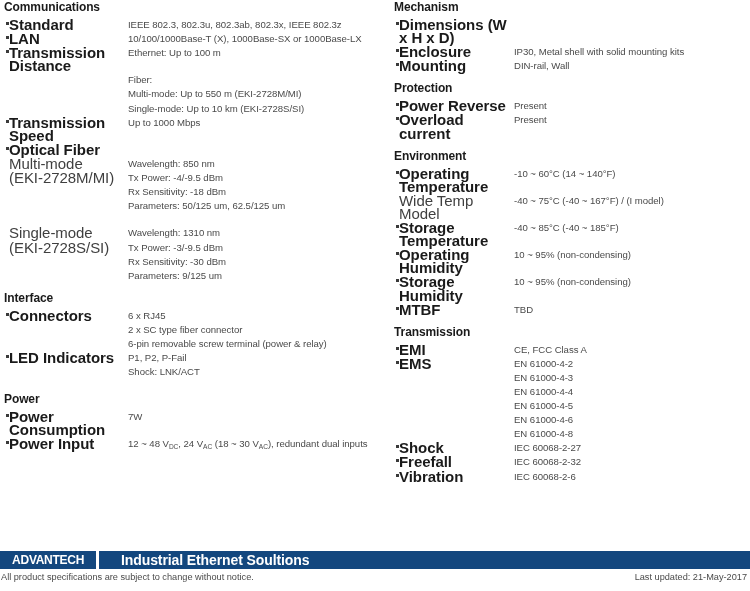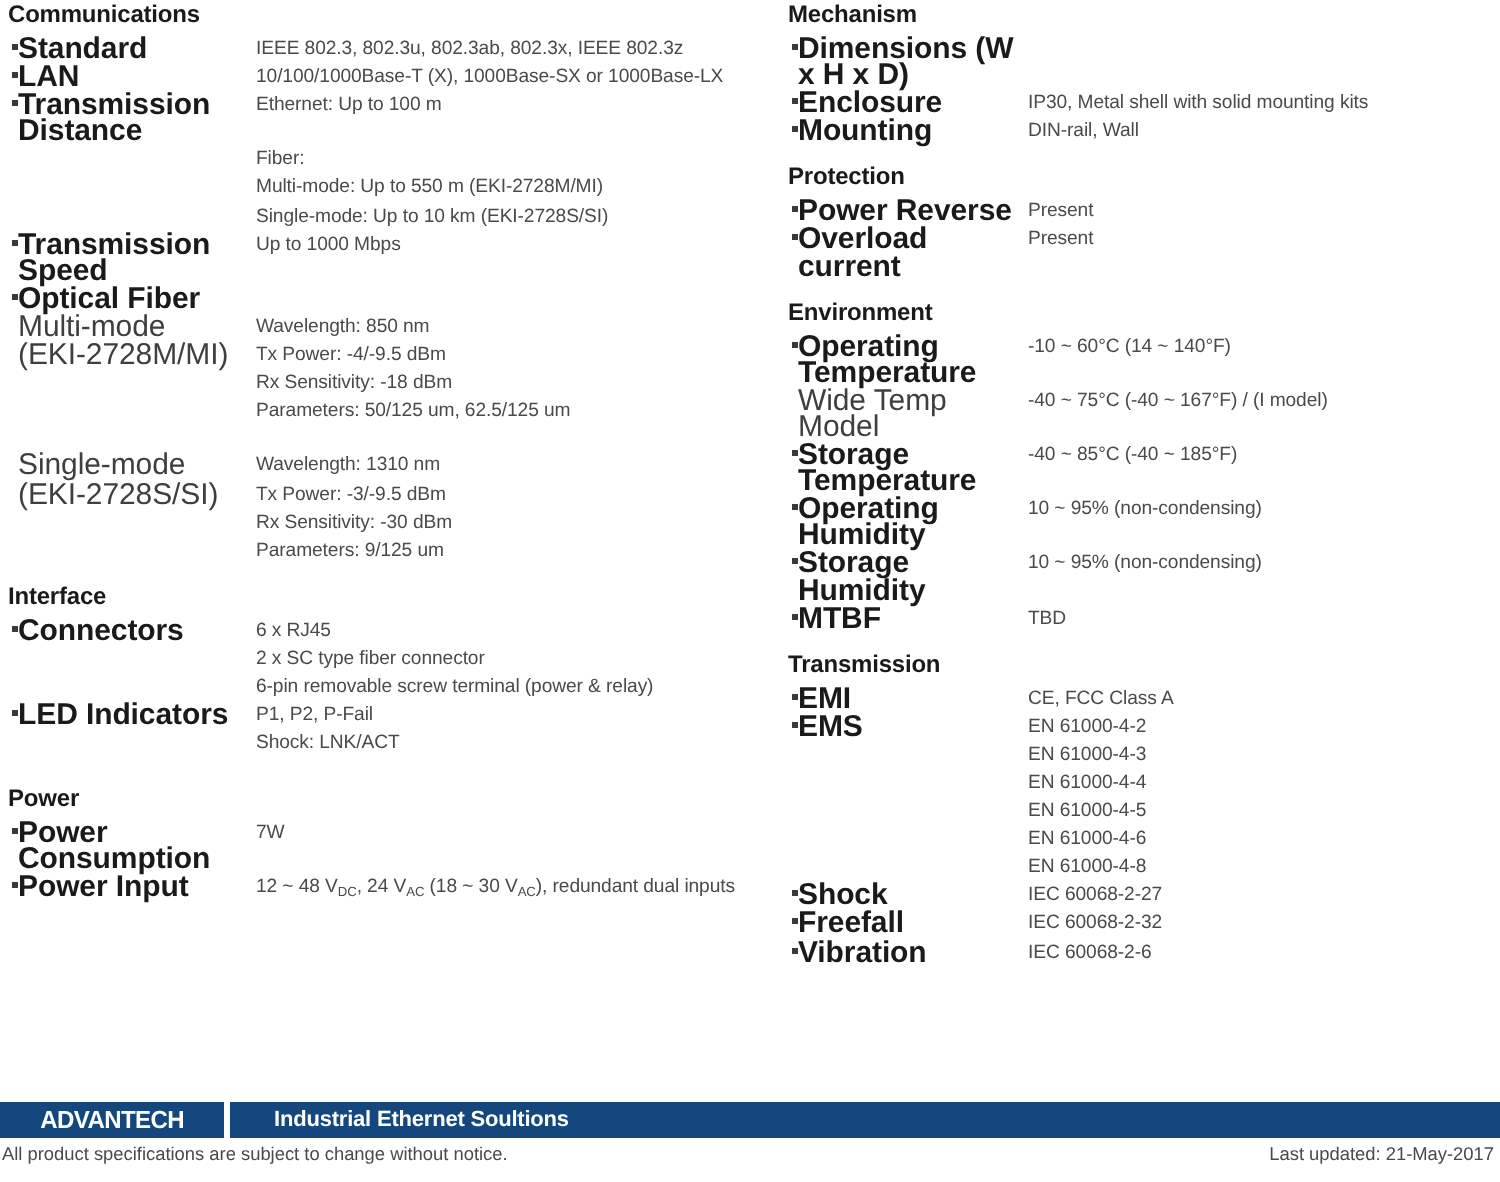--- a/index.html
+++ b/index.html
@@ -110,21 +110,21 @@
     width: 750px;
   }
   .footer-bar {
     position: relative;
     height: 18px;
     background: #13477e;
     display: flex;
     align-items: stretch;
   }
   .logo-block {
-    width: 112px;
+    width: 96px;
     background: #13477e;
     display: flex;
     align-items: center;
     justify-content: center;
     position: relative;
     text-align: right;
   }
   .logo-text {
     font-size: 12.4px;
     font-weight: bold;
@@ -137,21 +137,21 @@
   .logo-divider {
     width: 3px;
     background: #ffffff;
     flex: 0 0 auto;
   }
   .footer-tagline {
     flex: 1 1 auto;
     display: flex;
     align-items: center;
     padding-left: 22px;
-    font-size: 11px;
+    font-size: 14px;
     font-weight: bold;
     color: #ffffff;
     letter-spacing: -0.1px;
   }
   .footer-notes {
     position: relative;
     height: 20px;
     padding-top: 5px;
   }
   .footer-left-note {

